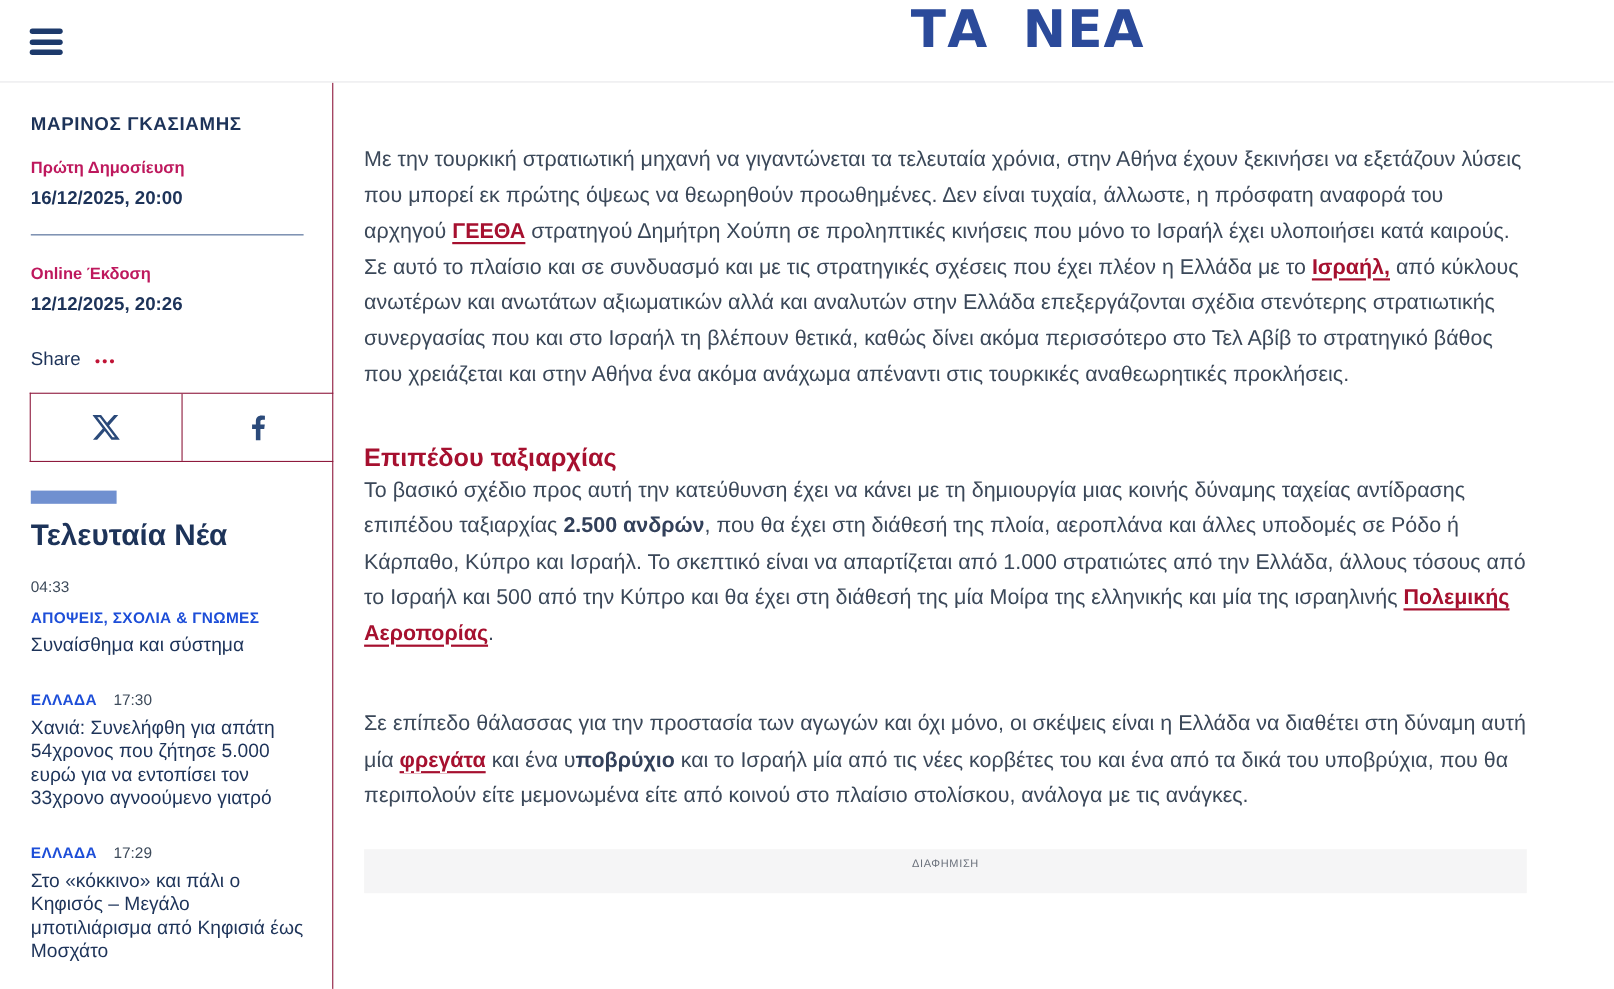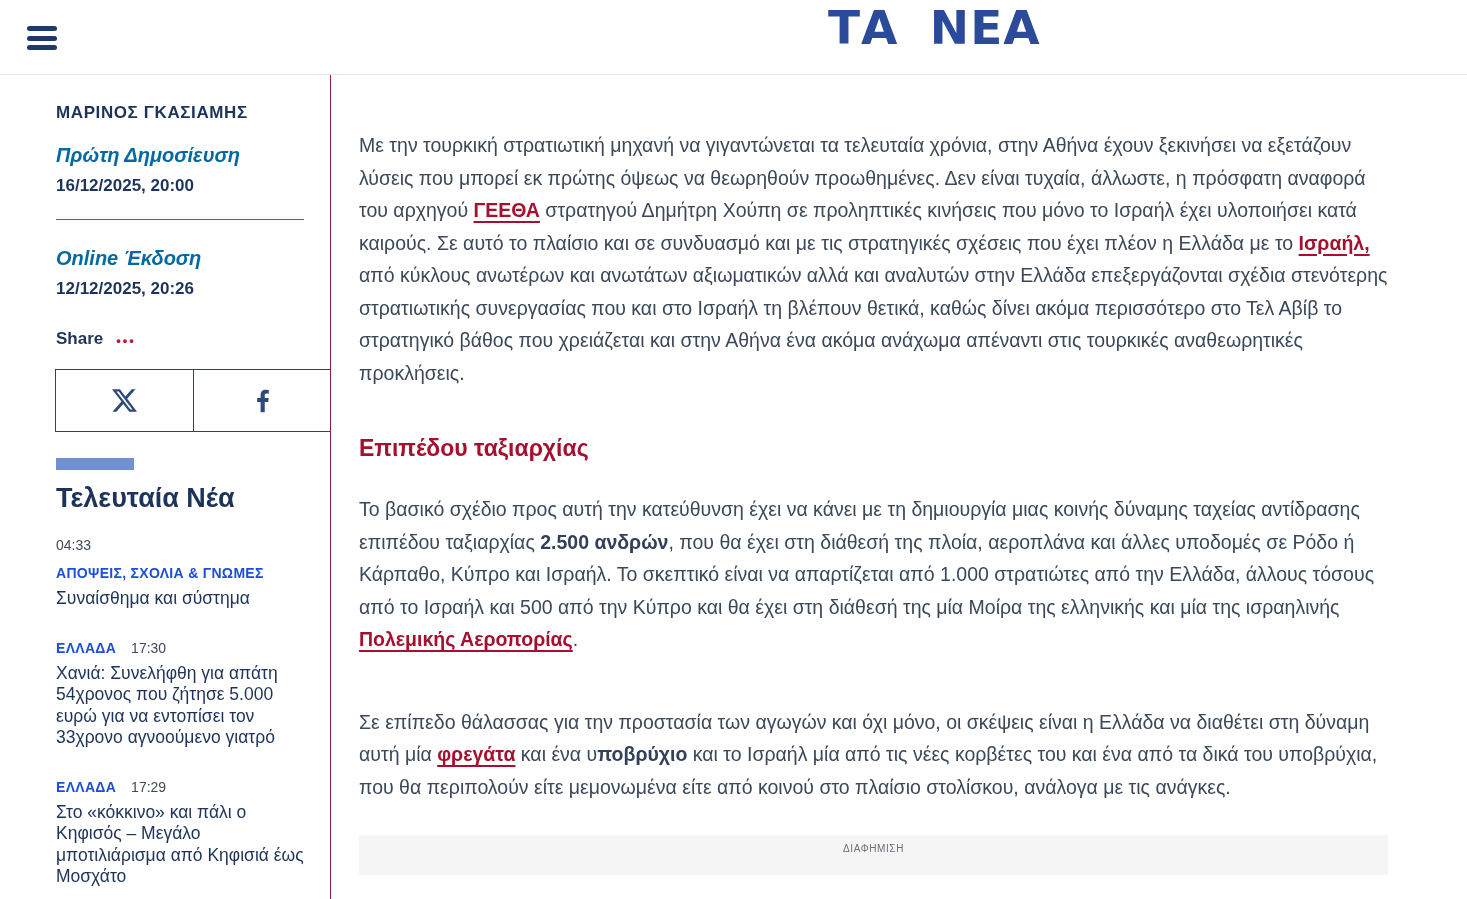--- a/index.html
+++ b/index.html
@@ -10,31 +10,31 @@
   .header { position: relative; height: 75px; background: #fff; border-bottom: 1px solid #e7e7e9; }
   .hamburger { position: absolute; left: 27px; top: 26px; width: 30px; height: 24px;
     display: flex; flex-direction: column; justify-content: space-between; cursor: pointer; }
   .hamburger span { display: block; height: 5px; border-radius: 2.5px; background: #1d3a6b; }
   .logo { position: absolute; left: 828px; top: 0; font-size: 47px; font-weight: 800;
     color: #2b4a9a; letter-spacing: 1px; word-spacing: 14px; cursor: pointer;
     font-family: "DejaVu Sans", sans-serif; }
 
   
   .page-body { display: flex; height: 824px; }
-  .sidebar { width: 303px; border-right: 1px solid #8e1a3d; padding: 28px 26px 0 28px; flex-shrink: 0; margin-left: 28px; }
+  .sidebar { width: 303px; border-right: 1px solid #8e1a3d; padding: 28px 26px 0 28px; flex-shrink: 0; }
   .main { flex: 1; padding: 54px 79px 0 28px; }
 
   
   .author { font-size: 17px; font-weight: 700; color: #1d3359; letter-spacing: 0.6px; }
-  .pub-label { margin-top: 21px; font-size: 20px; font-weight: 700; color: #0369a1; font-style: italic; }
+  .pub-label { margin-top: 21px; font-size: 15px; font-weight: 700; color: #be185d; }
   .pub-date { margin-top: 9px; font-size: 17px; font-weight: 700; color: #1d3359; }
   .side-divider { margin-top: 23px; border: none; border-top: 1px solid #4a6693; }
   .online-label { margin-top: 27px; }
   .share-row { margin-top: 30px; display: flex; align-items: center; gap: 13px; cursor: pointer; }
-  .share-word { font-size: 17px; font-weight: 700; color: #1d3359; }
+  .share-word { font-size: 17px; font-weight: 400; color: #1d3359; }
   .share-dots { font-size: 13px; font-weight: 700; color: #c01335; letter-spacing: 2px; padding-top: 2px; }
   .share-box { margin: 20px 0 0 -1px; margin-right: -27px; height: 63px; display: flex;
     border: 1px solid #8e1a3d; border-right: none; }
   .share-cell { flex: 1; display: flex; align-items: center; justify-content: center; cursor: pointer; }
   .share-cell + .share-cell { border-left: 1px solid #8e1a3d; }
   .share-cell svg { display: block; }
   .accent-bar { margin-top: 26px; width: 78px; height: 12px; background: #7090d0; }
   .latest-title { margin-top: 13px; font-size: 27px; font-weight: 700; color: #1d3359; }
   .news-time { font-size: 14px; color: #3d4a5a; }
   .news-cat { font-size: 14px; font-weight: 700; color: #1d4ed8; letter-spacing: 0.3px; }
@@ -45,21 +45,21 @@
   .news-meta { display: flex; align-items: center; gap: 15px; }
 
   
   .article p { font-size: 19.5px; line-height: 32.5px; color: #3b4859; }
   .p1 { margin-bottom: 46px; }
   .p2 { margin-bottom: 50px; }
   .p3 { margin-bottom: 32px; }
   .article a { color: #a6102f; font-weight: 700; text-decoration: underline;
     text-decoration-thickness: 1.5px; text-underline-offset: 4px; cursor: pointer; }
   .article strong { font-weight: 700; color: #32405a; }
-  .article h2 { font-size: 23px; font-weight: 700; color: #a6102f; margin-bottom: 31px; }
+  .article h2 { font-size: 23px; font-weight: 700; color: #a6102f; }
   .ad-bar { background: #f5f5f6; height: 40px; text-align: center; padding-top: 8px;
     font-size: 10px; color: #696f7a; letter-spacing: 0.6px; }
 </style>
 </head>
 <body>
 
 <div class="header">
   <div class="hamburger">
     <span></span>
       <span></span>

